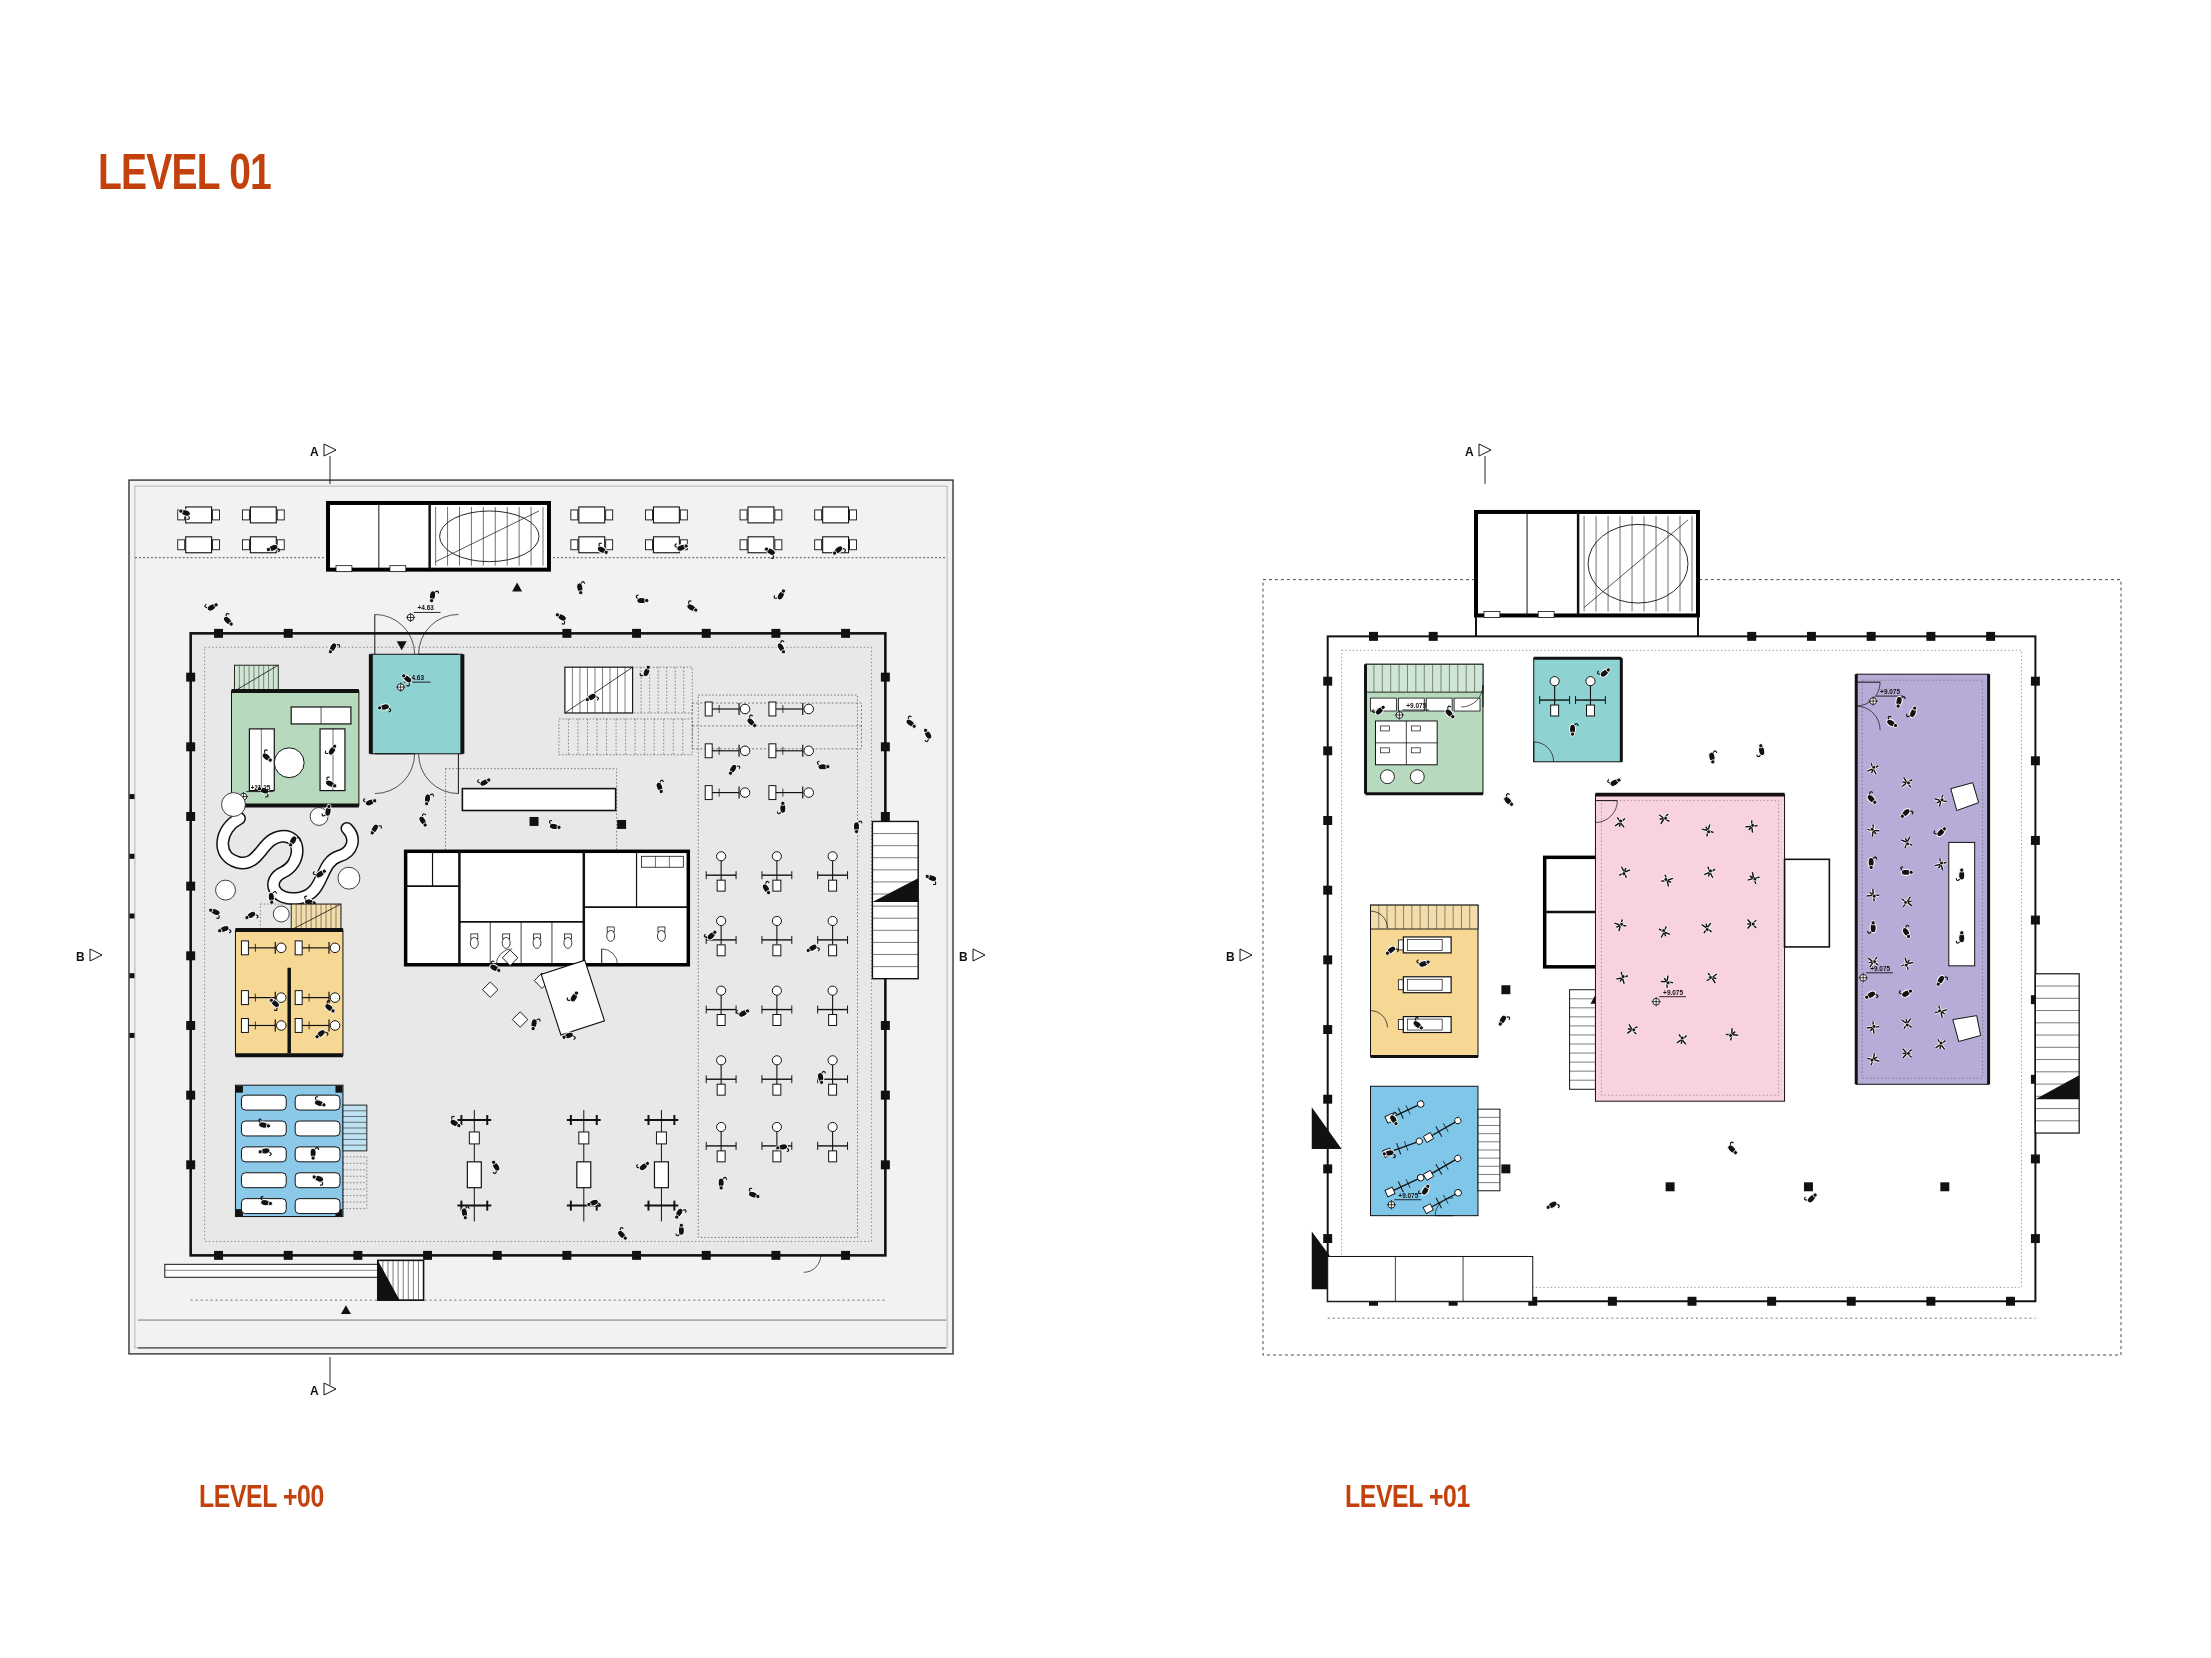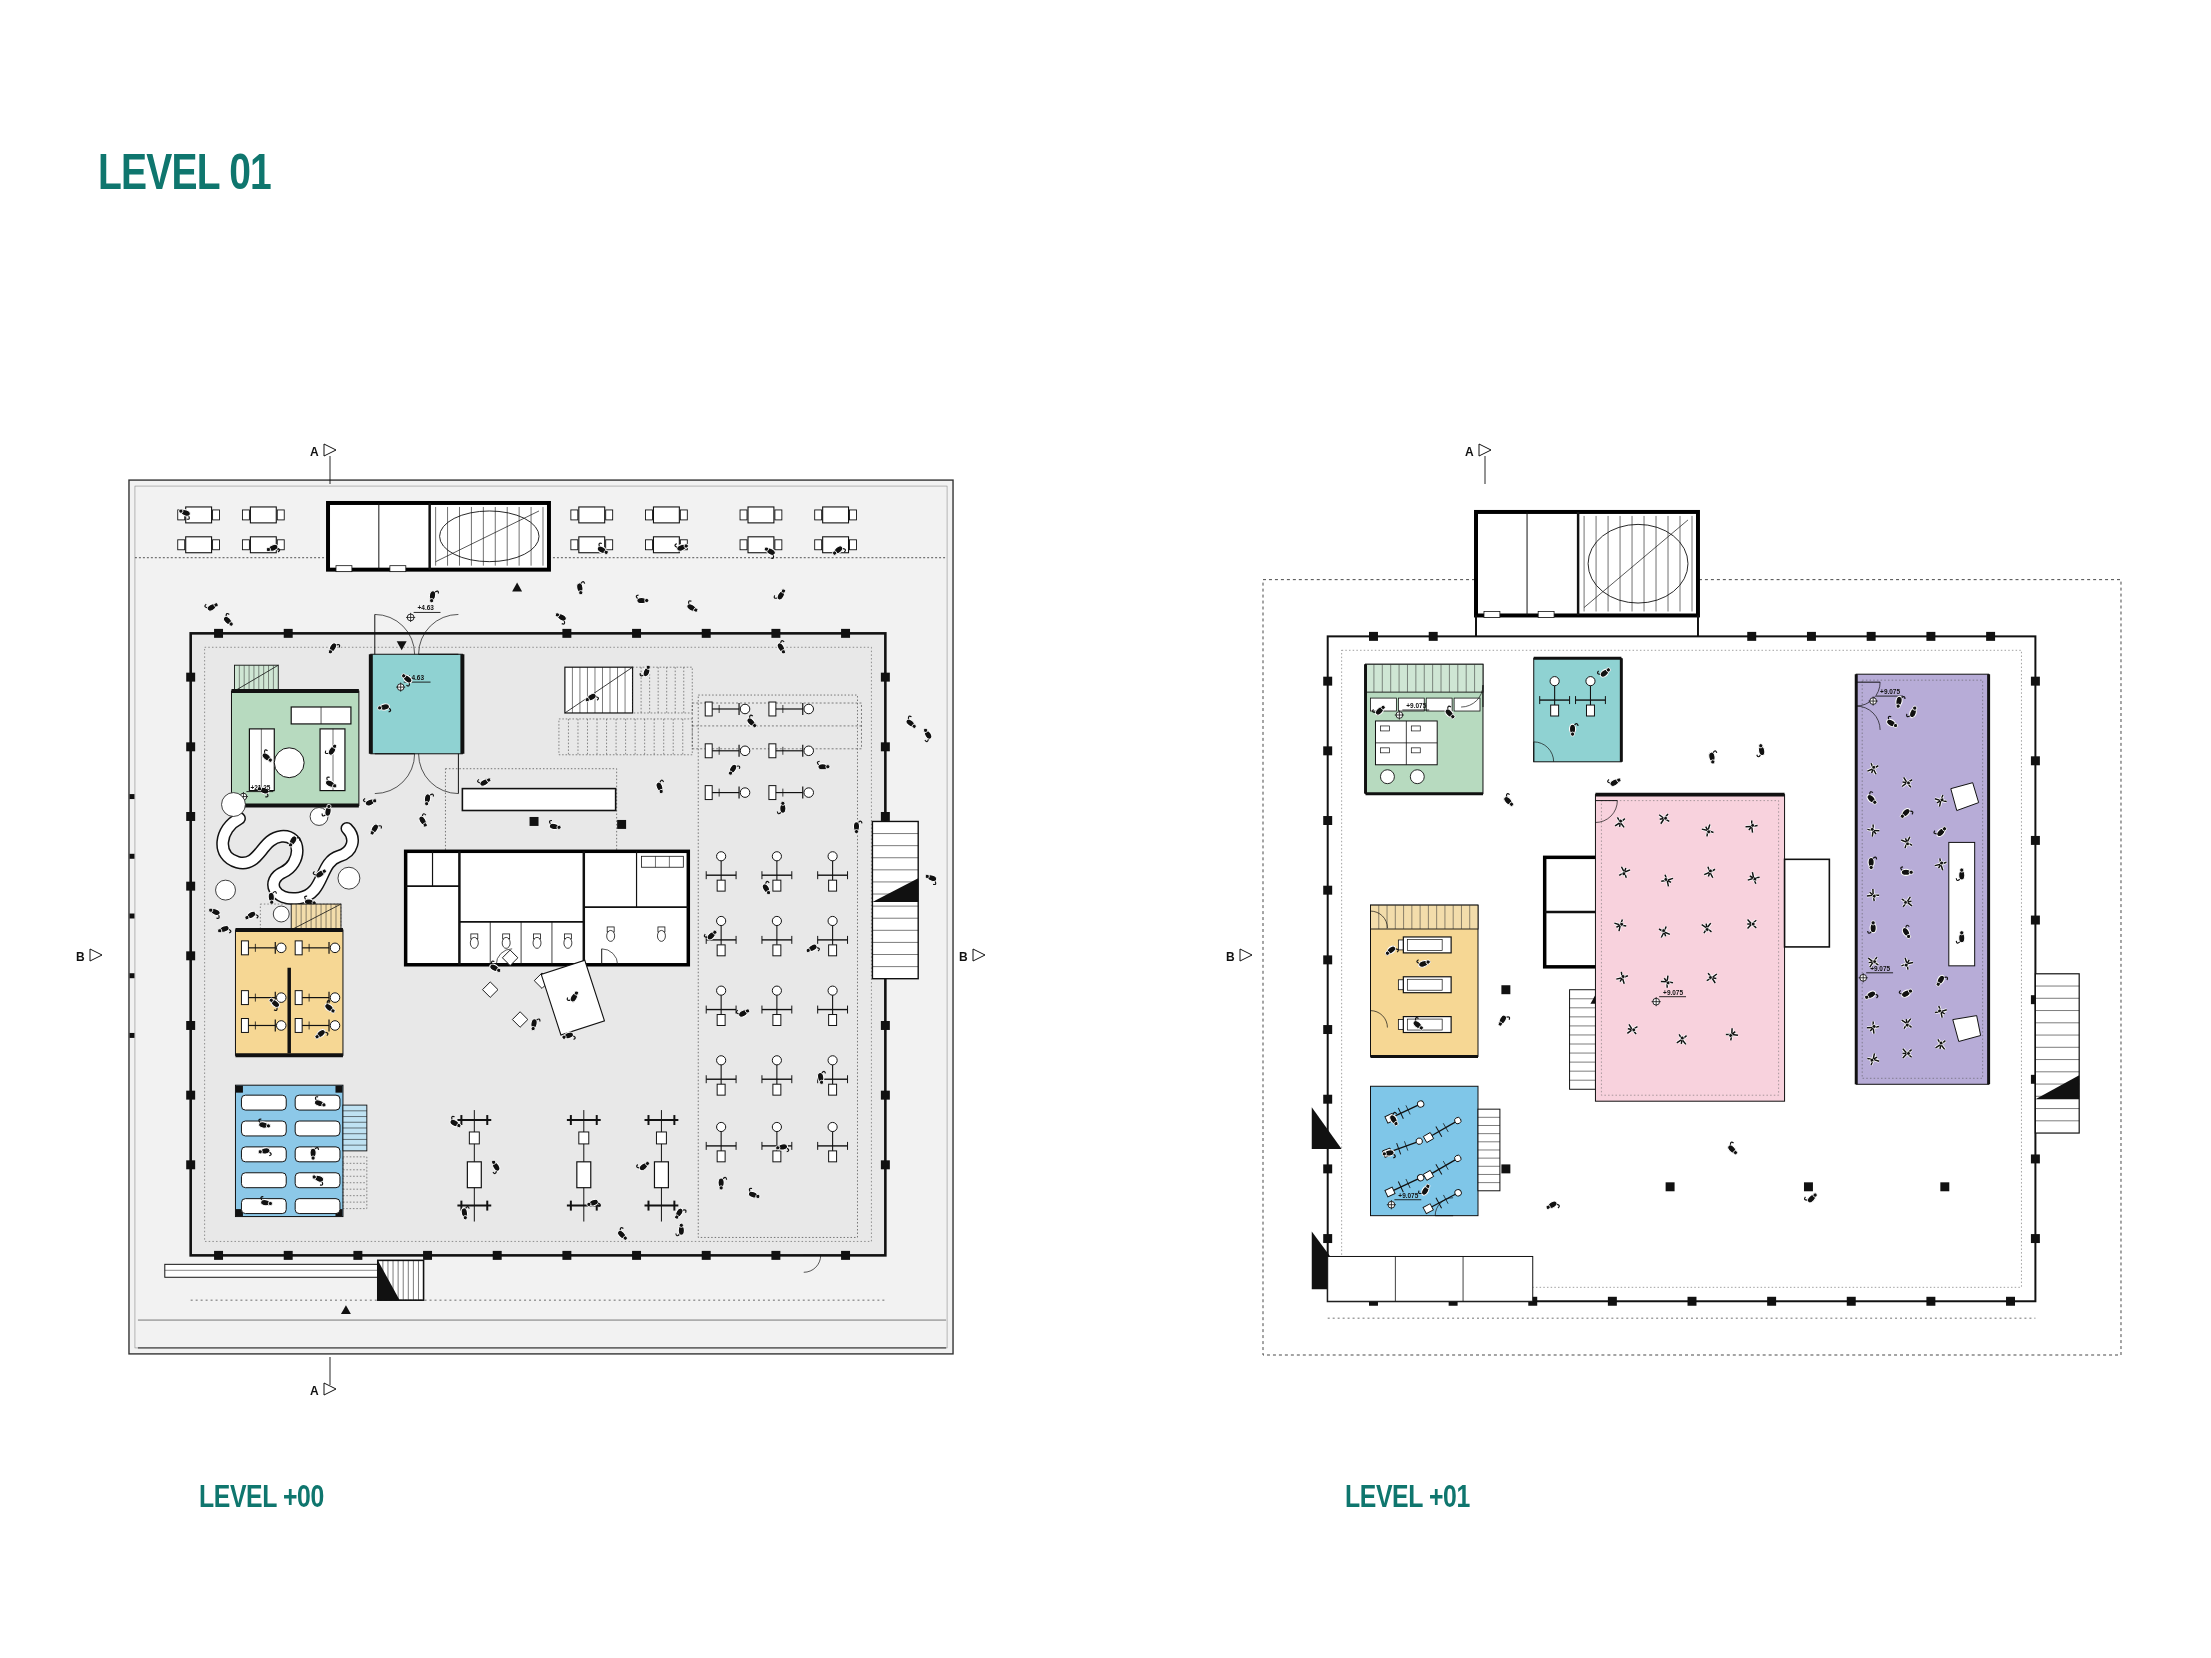--- a/index.html
+++ b/index.html
@@ -1,17 +1,17 @@
 <!DOCTYPE html>
 <html><head>
 <meta charset="utf-8">
 <style>
   html,body{margin:0;padding:0;background:#fff;}
   .page{position:relative;width:2212px;height:1603px;background:#fff;overflow:hidden;
-        font-family:"Liberation Sans",sans-serif;color:#0f766e;}
+        font-family:"Liberation Sans",sans-serif;color:#c2410c;}
   .title{position:absolute;left:98px;top:143px;font-size:50px;font-weight:700;
          letter-spacing:-1px;transform:scaleX(.78);transform-origin:left center;white-space:nowrap;}
   .caption{position:absolute;font-size:31px;font-weight:700;letter-spacing:-0.5px;
            transform:scaleX(.8);transform-origin:left center;white-space:nowrap;}
   .plan{position:absolute;}
   .plan svg{display:block;}
   .mk{position:absolute;}
   svg text{font-family:"Liberation Sans",sans-serif;font-weight:700;fill:#111;}
 </style>
 </head>

